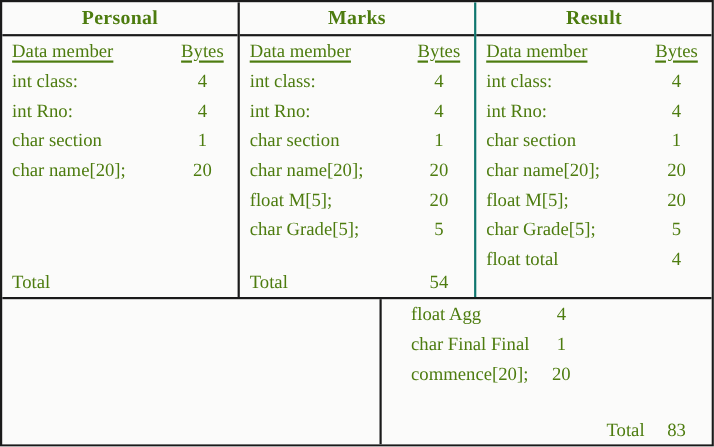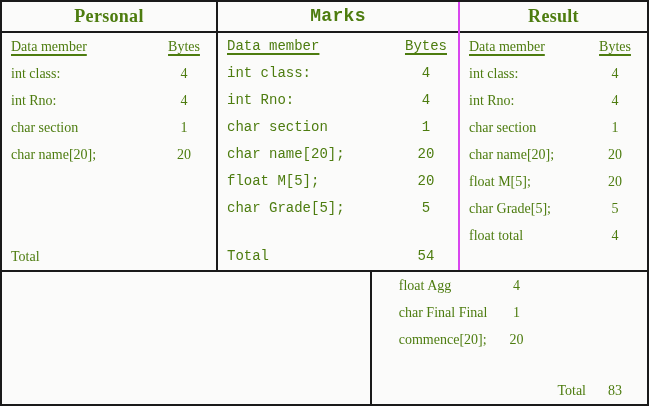--- a/index.html
+++ b/index.html
@@ -16,33 +16,33 @@
   }
   .top-band {
     height:270px;
     box-sizing:border-box;
     border-bottom:2px solid #1a1a1a;
     display:flex;
   }
   .bottom-band { flex:1; display:flex; }
   .col { box-sizing:border-box; display:flex; flex-direction:column; }
   .col-personal { width:216px; border-right:2px solid #1a1a1a; }
-  .col-marks    { width:242px; border-right:2px solid #d946ef;font-family:Liberation Mono, monospace; }
+  .col-marks    { width:215px; border-right:2px solid #0f766e; }
   .col-result   { flex:1; }
   .col-title {
     height:29px; line-height:29px;
     box-sizing:content-box;
     border-bottom:2px solid #1a1a1a;
     text-align:center;
     font-weight:bold;
     font-size:18px;
     letter-spacing:0.3px;
   }
   .col-body { flex:1; display:flex; flex-direction:column; }
-  .row { display:flex; height:27px; line-height:27px; font-size:14px; flex:none; }
+  .row { display:flex; height:27px; line-height:27px; font-size:17px; flex:none; }
   .member { flex:1; padding-left:9px; white-space:nowrap; overflow:hidden; }
   .bytes  { width:58px; text-align:center; margin-right:3px; white-space:nowrap; }
   .head-row .member-inner,
   .head-row .bytes-inner {
     text-decoration:underline;
     text-underline-offset:3px;
     text-decoration-thickness:1.5px;
   }
   .total-row { margin-top:auto; }
   .empty-left {

